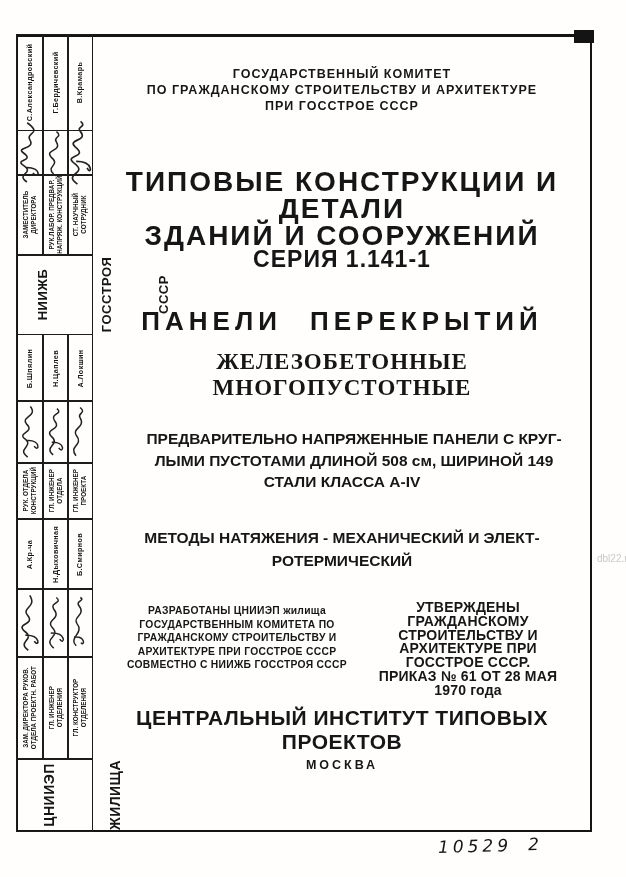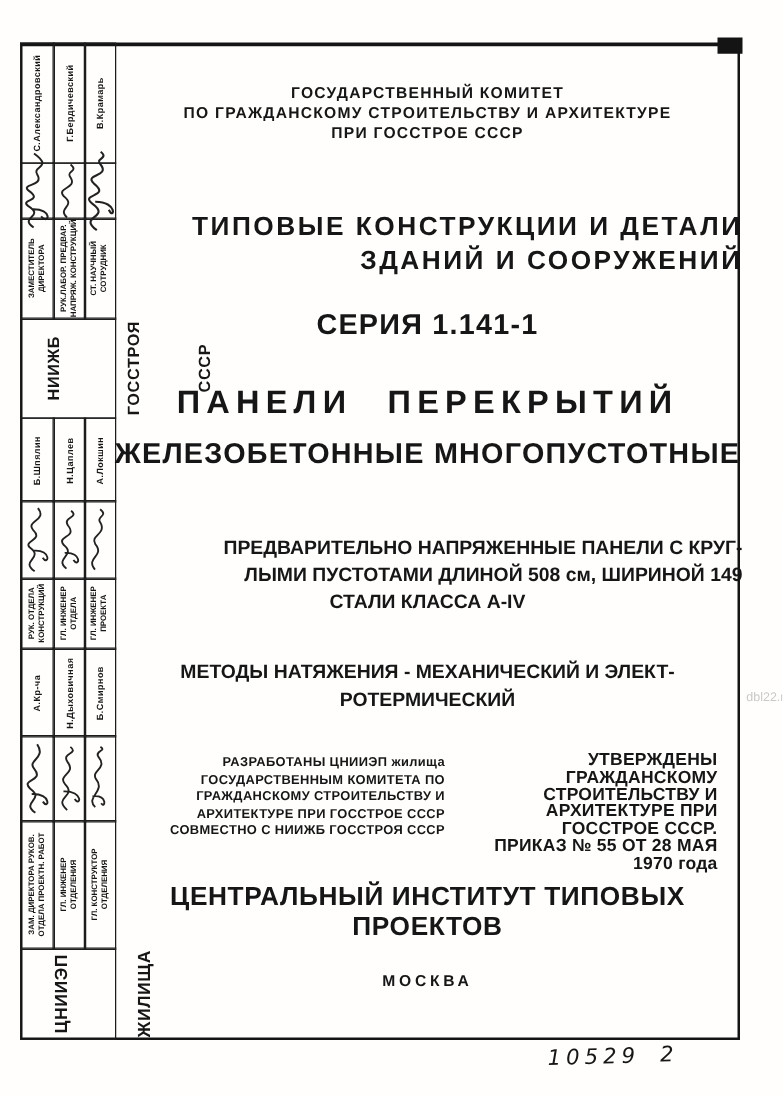--- a/index.html
+++ b/index.html
@@ -9,21 +9,21 @@
     font-family:"Liberation Sans",sans-serif;font-weight:700;
   }
   .abs{position:absolute;}
   
   #frame{
     position:absolute;left:16px;top:34px;width:576px;height:798px;
     border:2.5px solid #141414;border-top-width:3.5px;box-sizing:border-box;
   }
   
   .ctr{position:absolute;left:90px;width:504px;text-align:center;}
-  .lft{text-align:right;}
+  .lft{text-align:center;}
   
   .cell{
     position:absolute;border:1.5px solid #1c1c1c;box-sizing:border-box;
     display:flex;align-items:center;justify-content:center;background:transparent;
   }
   .rot{transform:rotate(-90deg);white-space:nowrap;text-align:center;}
   .nm{font-size:7.2px;letter-spacing:.4px;}
   .tl{font-size:6.3px;line-height:7.6px;white-space:nowrap;text-align:center;}
   .biglab{font-size:13px;letter-spacing:.5px;}
   .cell svg{overflow:visible;}
@@ -191,29 +191,29 @@
       <span class="rot biglab" style="font-size:14px">ЖИЛИЩА</span>
     </div>
   </div>
 
   <div class="ctr" style="top:66px;font-size:12.5px;line-height:16px;letter-spacing:1px;">
     <div>ГОСУДАРСТВЕННЫЙ  КОМИТЕТ</div>
     <div>ПО ГРАЖДАНСКОМУ СТРОИТЕЛЬСТВУ И АРХИТЕКТУРЕ</div>
     <div>ПРИ ГОССТРОЕ СССР</div>
   </div>
 
-  <div class="ctr" style="top:168px;font-size:21px;line-height:27px;letter-spacing:2px;text-align:right;">
+  <div class="ctr" style="top:168px;font-size:28px;line-height:27px;letter-spacing:2px;">
     <div>ТИПОВЫЕ КОНСТРУКЦИИ И ДЕТАЛИ</div>
     <div>ЗДАНИЙ И СООРУЖЕНИЙ</div>
   </div>
 
   <div class="ctr" style="top:246px;font-size:23px;letter-spacing:1px;">СЕРИЯ 1.141-1</div>
 
   <div class="ctr" style="top:306px;font-size:26px;letter-spacing:5px;word-spacing:16px;">ПАНЕЛИ ПЕРЕКРЫТИЙ</div>
-  <div class="ctr" style="top:349px;font-size:23px;letter-spacing:1px;">ЖЕЛЕЗОБЕТОННЫЕ МНОГОПУСТОТНЫЕ</div>
+  <div class="ctr" style="top:349px;font-size:23px;letter-spacing:1px;font-family:Liberation Serif, serif;">ЖЕЛЕЗОБЕТОННЫЕ МНОГОПУСТОТНЫЕ</div>
 
 
   <div class="ctr" style="top:428px;font-size:15.5px;line-height:21.5px;">
     <div class="lft" style="padding-left:24px;">ПРЕДВАРИТЕЛЬНО НАПРЯЖЕННЫЕ ПАНЕЛИ С КРУГ-</div>
     <div class="lft" style="padding-left:24px;">ЛЫМИ ПУСТОТАМИ ДЛИНОЙ 508 см, ШИРИНОЙ 149</div>
     <div>СТАЛИ КЛАССА А-IV</div>
   </div>
 
   <div class="ctr" style="top:526px;font-size:15.5px;line-height:23px;">
     <div>МЕТОДЫ НАТЯЖЕНИЯ - МЕХАНИЧЕСКИЙ И ЭЛЕКТ-</div>
@@ -225,25 +225,25 @@
     <div>ГОСУДАРСТВЕННЫМ КОМИТЕТА ПО</div>
     <div>ГРАЖДАНСКОМУ СТРОИТЕЛЬСТВУ И</div>
     <div>АРХИТЕКТУРЕ ПРИ ГОССТРОЕ СССР</div>
     <div>СОВМЕСТНО С НИИЖБ ГОССТРОЯ СССР</div>
   </div>
 
   <div class="abs lft" style="left:362px;top:601px;width:212px;font-size:14px;line-height:13.8px;letter-spacing:.2px;">
     <div>УТВЕРЖДЕНЫ</div>
     <div>ГРАЖДАНСКОМУ СТРОИТЕЛЬСТВУ И</div>
     <div>АРХИТЕКТУРЕ ПРИ ГОССТРОЕ СССР.</div>
-    <div>ПРИКАЗ № 55 ОТ 28 МАЯ 1970 года</div>
+    <div>ПРИКАЗ № 61 ОТ 28 МАЯ 1970 года</div>
   </div>
 
   <div class="ctr" style="top:706px;font-size:21px;letter-spacing:.5px;">ЦЕНТРАЛЬНЫЙ ИНСТИТУТ ТИПОВЫХ ПРОЕКТОВ</div>
 
-  <div class="ctr" style="top:758px;font-size:12.5px;letter-spacing:3px;margin-top:20px;">МОСКВА</div>
+  <div class="ctr" style="top:758px;font-size:12.5px;letter-spacing:3px;">МОСКВА</div>
 
   <div class="abs hand" style="left:438px;top:836px;">10529</div>
   <div class="abs hand" style="left:528px;top:834px;">2</div>
 
   <div class="abs wm" style="left:597px;top:553px;">dbl22.ru</div>
 
 </div>
 
 </body></html>

